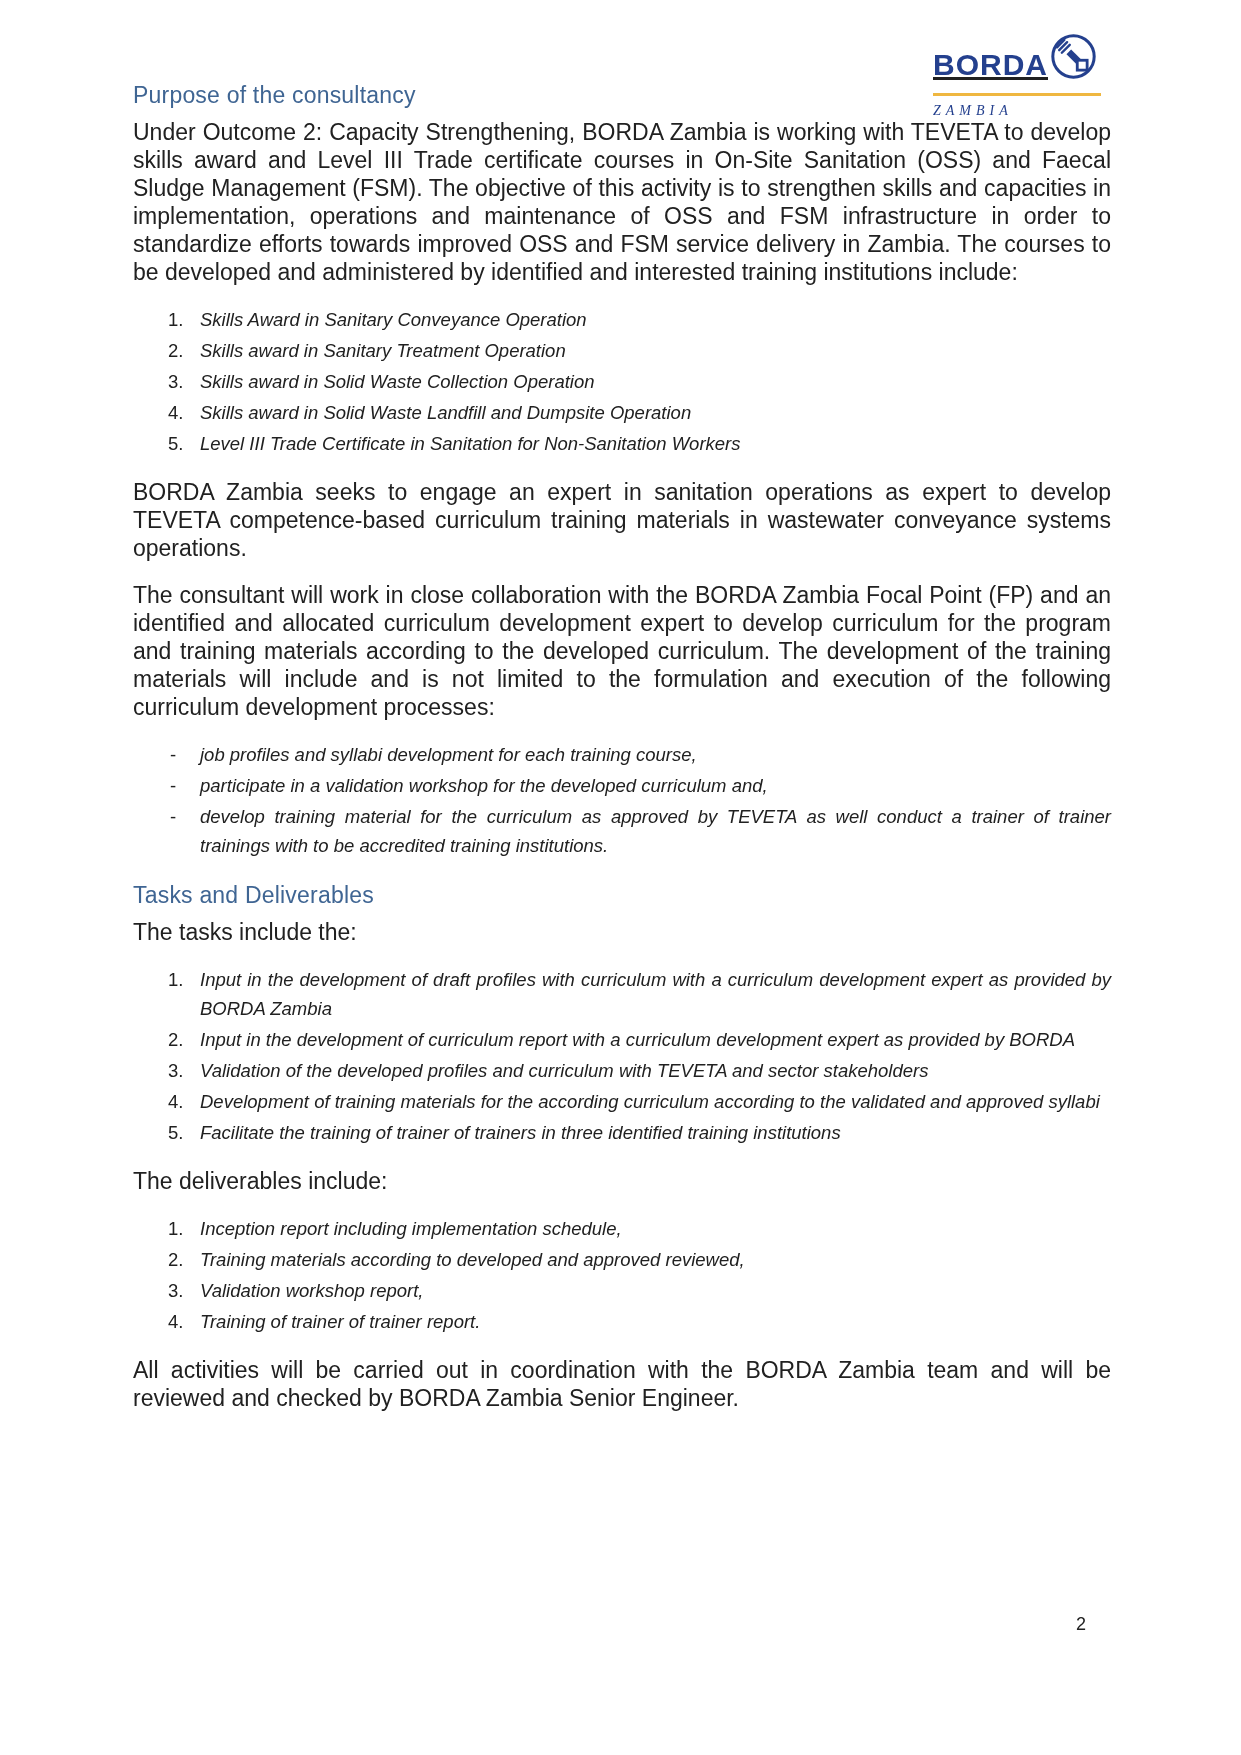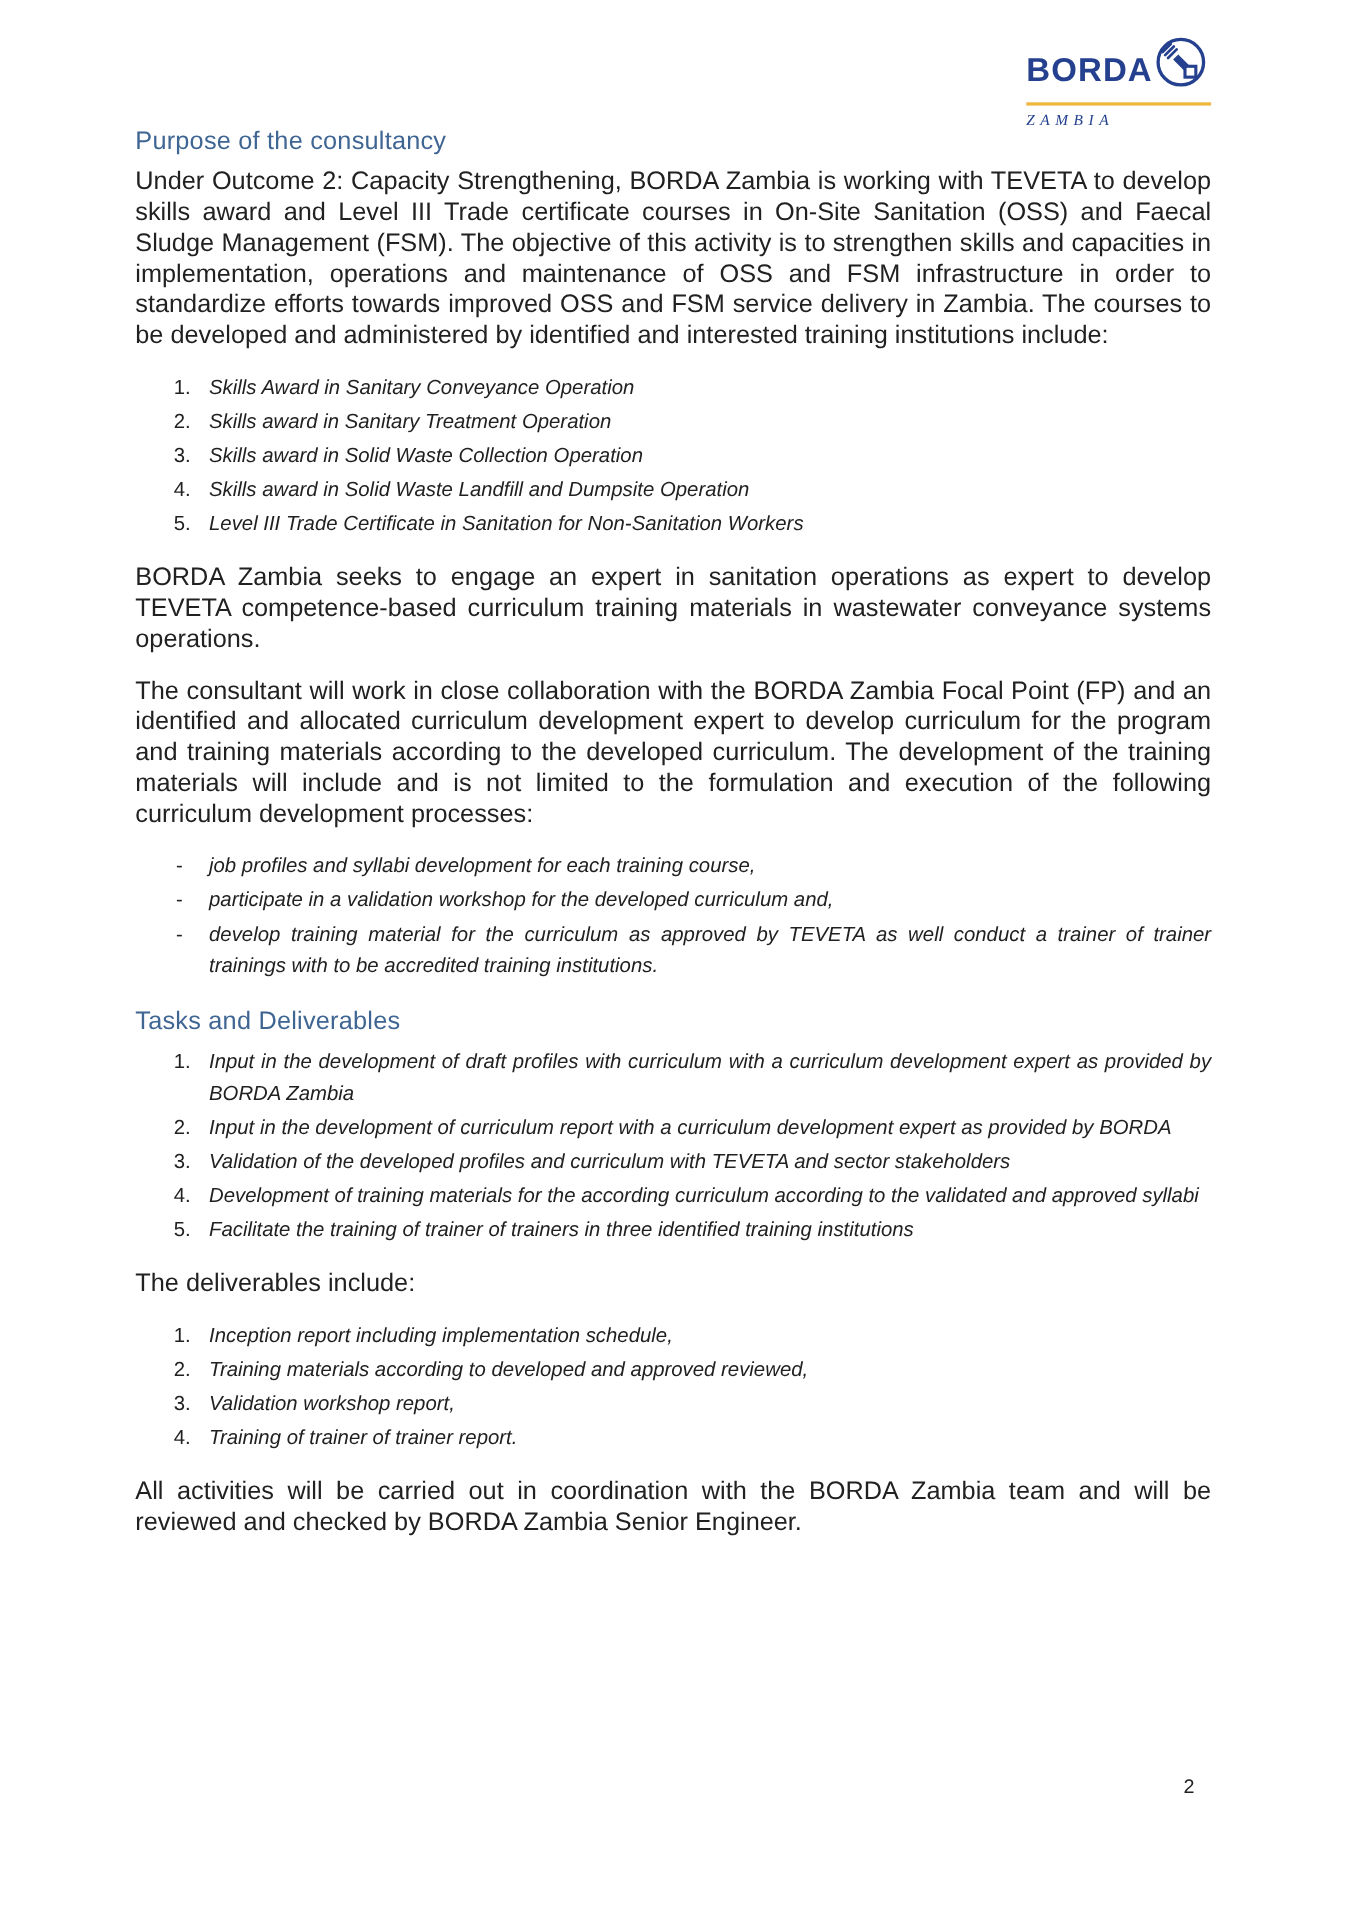--- a/index.html
+++ b/index.html
@@ -7,34 +7,34 @@
     position:relative;
     width:1241px;
     height:1755px;
     background:#ffffff;
     font-family:"Liberation Sans", sans-serif;
     color:#212121;
     overflow:hidden;
   }
   
   .logo{position:absolute;top:33px;left:933px;width:170px;}
-  .logo-row{display:flex;align-items:flex-end;}
+  .logo-row{display:flex;align-items:flex-end;text-decoration:underline;}
   .logo-brand{
     font-weight:700;font-size:30px;line-height:1;
     letter-spacing:1px;color:#24408E;
   }
   .logo-icon{width:47px;height:47px;margin-left:2px;flex:none;}
   .logo-rule{height:3px;background:#EFB740;margin-top:13px;width:168px;}
   .logo-region{
     font-family:"Liberation Serif", serif;
     font-size:14px;letter-spacing:5px;color:#24408E;margin-top:7px;font-style:italic;
   }
   
   .content{
-    position:absolute;top:0;left:123px;width:978px;padding-top:112px;
+    position:absolute;top:0;left:133px;width:978px;padding-top:80px;
   }
   h1{
     font-size:23px;font-weight:400;color:#3F6593;
     margin:0 0 8px 0;line-height:30px;letter-spacing:0.2px;
   }
   h1.h-tasks{margin-top:18px;}
   p{
     font-size:23px;line-height:28px;text-align:justify;
     margin:0 0 19px 0;color:#212121;
   }
@@ -118,20 +118,21 @@
         <span class="marker">-</span>
         <span class="text">participate in a validation workshop for the developed curriculum and,</span>
       </div>
       <div class="li dash">
         <span class="marker">-</span>
         <span class="text">develop training material for the curriculum as approved by TEVETA as well conduct a trainer of trainer trainings with to be accredited training institutions.</span>
       </div>
     </div>
 
     <h1 class="h-tasks">Tasks and Deliverables</h1>
+    <p class="lead-in">The tasks include the:</p>
 
     <div class="list">
       <div class="li">
         <span class="marker">1.</span>
         <span class="text">Input in the development of draft profiles with curriculum with a curriculum development expert as provided by BORDA Zambia</span>
       </div>
       <div class="li">
         <span class="marker">2.</span>
         <span class="text">Input in the development of curriculum report with a curriculum development expert as provided by BORDA</span>
       </div>

